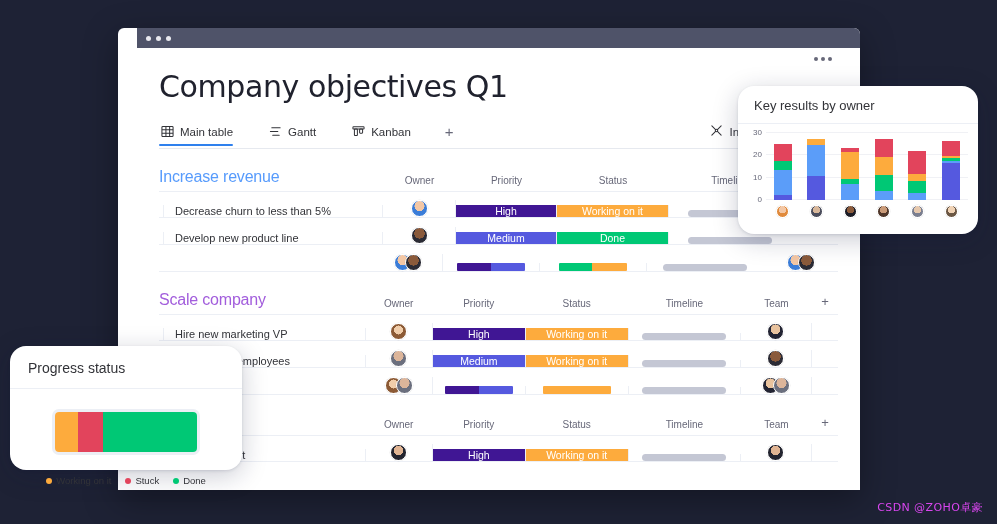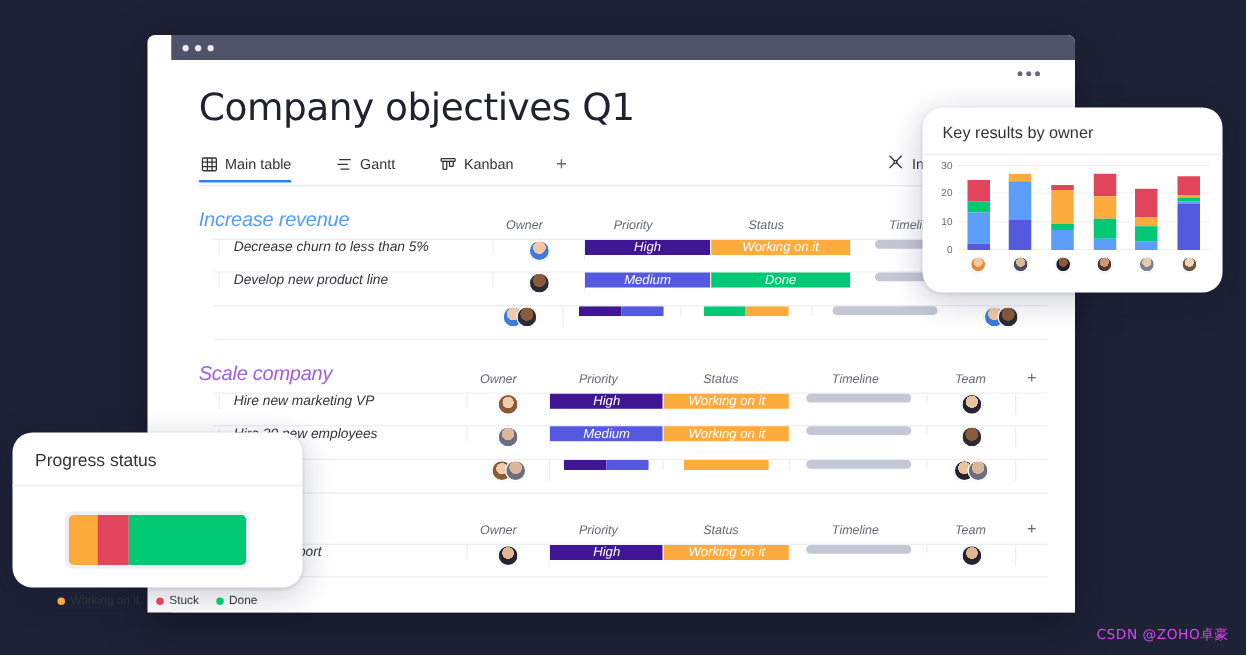--- a/index.html
+++ b/index.html
@@ -66,30 +66,29 @@
   .hexrow { display: flex; align-items: center; }
   .hex {
     width: 17px; height: 19px; margin-left: -4px;
     clip-path: polygon(50% 0%, 100% 25%, 100% 75%, 50% 100%, 0% 75%, 0% 25%);
     display: flex; align-items: center; justify-content: center;
     font-size: 8px; font-weight: bold;
   }
   .hex:first-child { margin-left: 0; }
 
   
-  .group { margin-top: 13px; font-style: italic; }
+  .group { margin-top: 13px; }
   .group-head { display: flex; align-items: flex-end; height: 24px; }
   .group-title { font-size: 16px; font-weight: 500; letter-spacing: -.2px; }
   .colhead { font-size: 10px; color: #676879; text-align: center; }
 
   .rows { margin-top: 5px; }
   .row {
-    display: flex; align-items: flex-start; height: 27px;
+    display: flex; align-items: flex-end; height: 27px;
     border-bottom: 1px solid #eceff5;
-    margin-left: 12px;
   }
   .row:first-child { border-top: 1px solid #eceff5; }
   .accent { width: 4px; flex: 0 0 4px; border-radius: 2px 0 0 2px; }
   .cell-name {
     display: flex; align-items: center;
     font-size: 11px; color: #323338; padding-left: 11px;
     border-right: 1px solid #eceff5; border-left: 1px solid #eceff5;
   }
   .cell {
     display: flex; align-items: center; justify-content: center;

